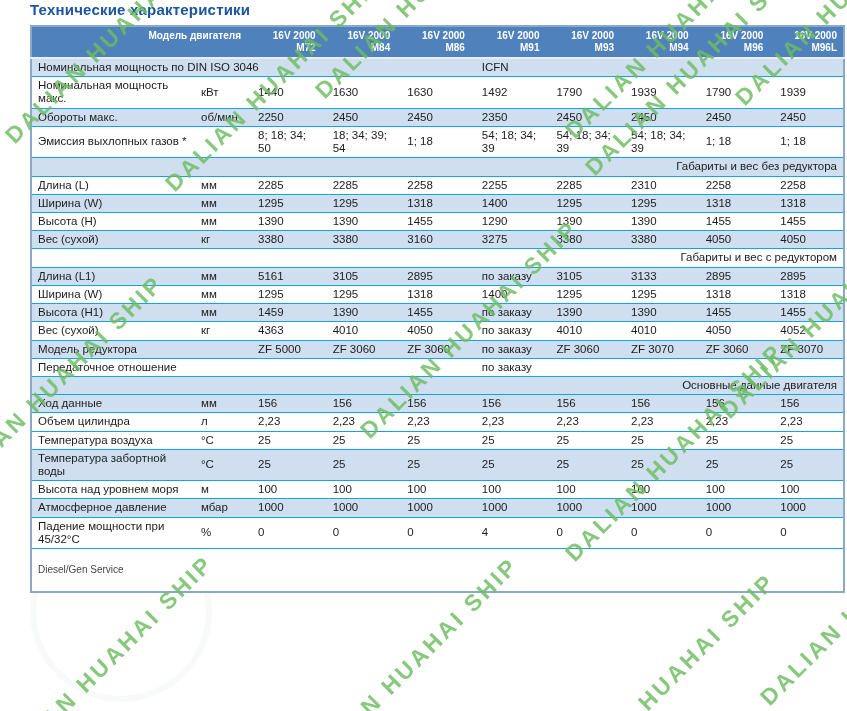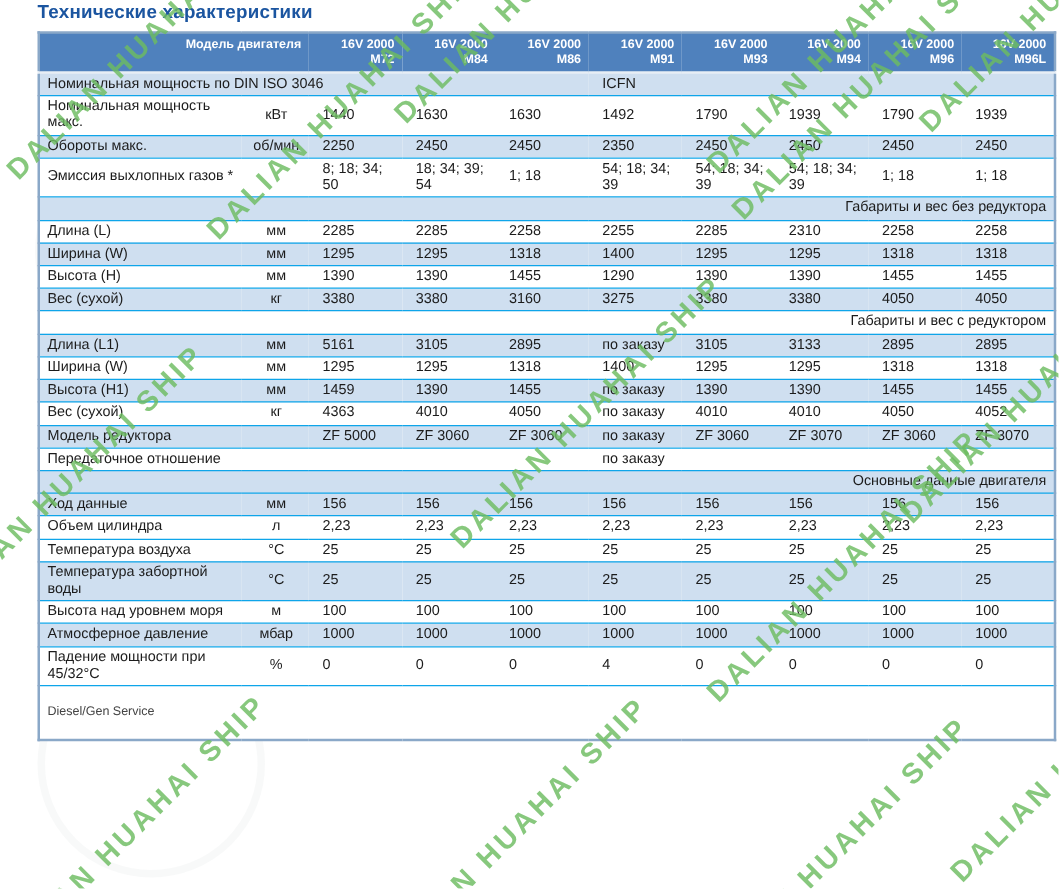--- a/index.html
+++ b/index.html
@@ -23,21 +23,21 @@
     background:#4f81bd;color:#ffffff;font-weight:bold;text-align:right;
     padding:3px 6px;vertical-align:top;font-size:10px;line-height:1.2;
     border-bottom:2px solid #e8eef5;
   }
   tbody tr{border-bottom:1px solid #0ea5e9;}
   tbody td{padding:2px 6px;vertical-align:middle;}
   tbody tr.alt td{background:#cfdff0;}
   tbody tr.plain td{background:#ffffff;}
   tbody tr.section-row td{font-weight:normal;text-align:right;}
   td.val{padding-left:11px;}
-  td.unit{padding-left:8px;text-align:center;}
+  td.unit{padding-left:8px;}
   tr.partial td{background:#ffffff;height:5px;padding:16px 6px;font-size:10px;color:#444;
     overflow:hidden;line-height:10px;vertical-align:top;}
   
   .wm-layer{position:absolute;left:0;top:0;width:847px;height:711px;z-index:3;pointer-events:none;overflow:hidden;}
   .wm{
     position:absolute;transform-origin:0 0;transform:rotate(-45deg);
     font-weight:bold;font-size:23px;letter-spacing:3px;white-space:nowrap;
     color:rgba(108,188,96,.82);font-family:"Liberation Sans",sans-serif;
   }
 </style>

